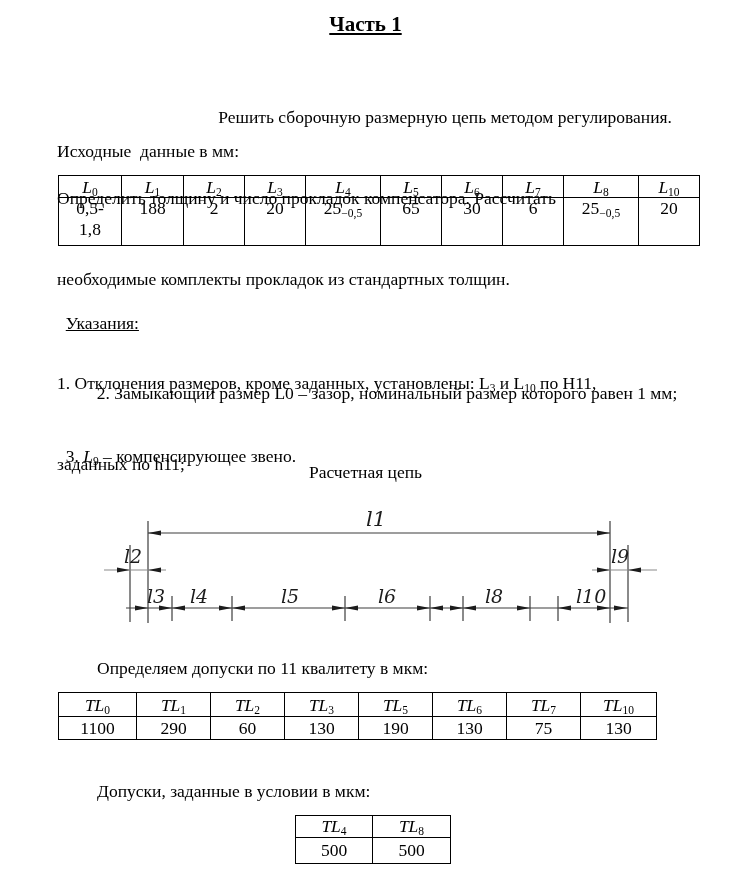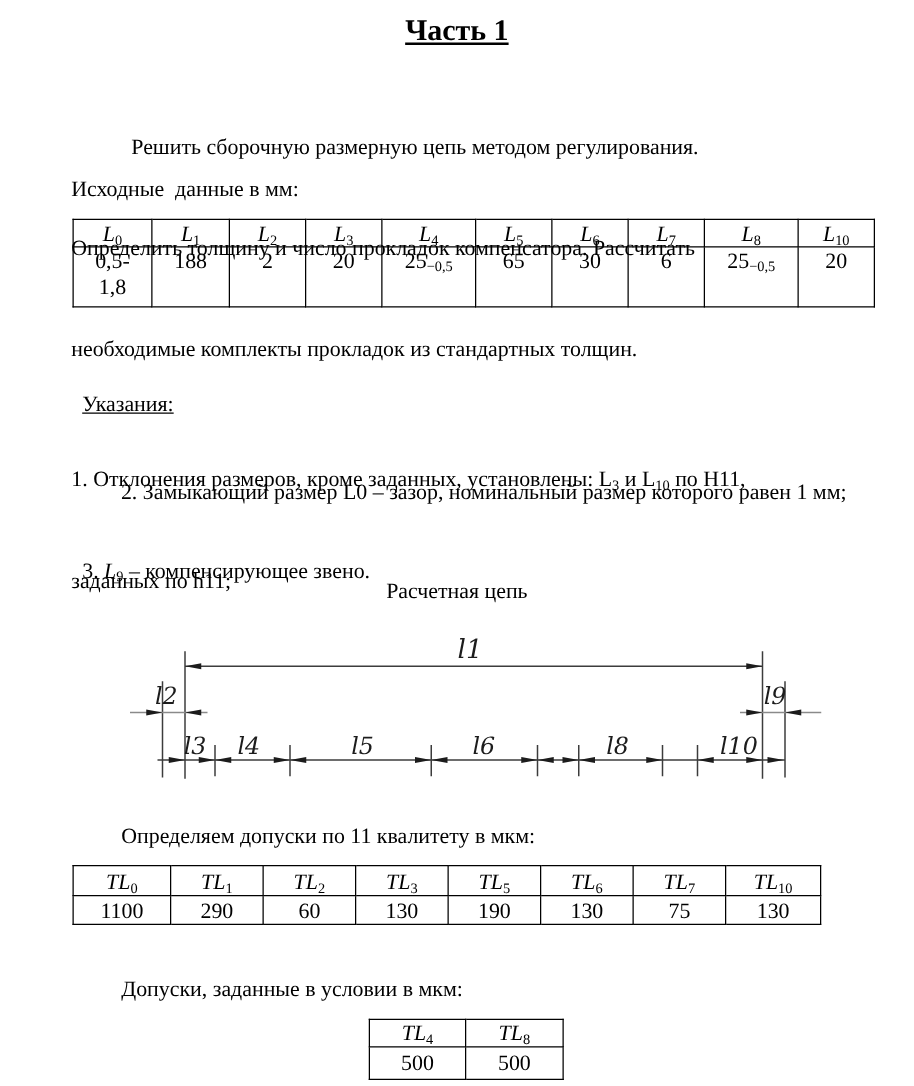--- a/index.html
+++ b/index.html
@@ -4,21 +4,21 @@
 <style>
   html,body{margin:0;padding:0;}
   body{
     width:731px;height:869px;background:#ffffff;color:#000;
     font-family:"Liberation Serif", serif;position:relative;overflow:hidden;
   }
   .abs{position:absolute;}
   .txt{font-size:17.5px;line-height:27px;white-space:pre-wrap;}
   .u{text-decoration:underline;}
   .center{width:731px;text-align:center;}
-  .title{font-weight:bold;font-size:24px;}
+  .title{font-weight:bold;font-size:21px;}
   
   table{border-collapse:collapse;table-layout:fixed;}
   td{border:1.6px solid #000;text-align:center;font-size:17.5px;padding:0 2px;overflow:hidden;}
   td i{font-style:italic;}
   sub{font-size:11.5px;vertical-align:-3px;line-height:0;}
   .tbl-initial tr.hdr-row td{height:21px;line-height:20px;font-family:Liberation Serif, serif;}
   .tbl-initial tr.val-row td{height:47px;line-height:21px;vertical-align:top;white-space:pre-line;}
   .tbl-tol tr.hdr-row td{height:23px;line-height:22px;}
   .tbl-tol tr.val-row td{height:22px;line-height:21px;}
   .tbl-given tr.hdr-row td{height:21px;line-height:21px;}
@@ -27,21 +27,21 @@
   svg text{font-family:"DejaVu Serif", serif;font-style:italic;fill:#1c1c1c;}
 </style>
 </head>
 <body>
 
 <div class="abs center title" style="top:12px;left:0;">
   <span class="u">Часть 1</span>
 </div>
 
 <div class="abs txt" style="top:50px;left:57px;width:615px;">
-  <div style="padding-left:48px;">Решить сборочную размерную цепь методом регулирования.</div>
+  <div style="padding-left:48px;text-align:right;">Решить сборочную размерную цепь методом регулирования.</div>
   <div>Определить толщину и число прокладок компенсатора. Рассчитать</div>
   <div>необходимые комплекты прокладок из стандартных толщин.</div>
 </div>
 
 <div class="abs txt" style="top:138px;left:57px;">Исходные  данные в мм:</div>
 
 <div class="abs" style="top:175px;left:58px;">
     <table class="tbl-initial">
       <colgroup>
         <col style="width: 63px;">

